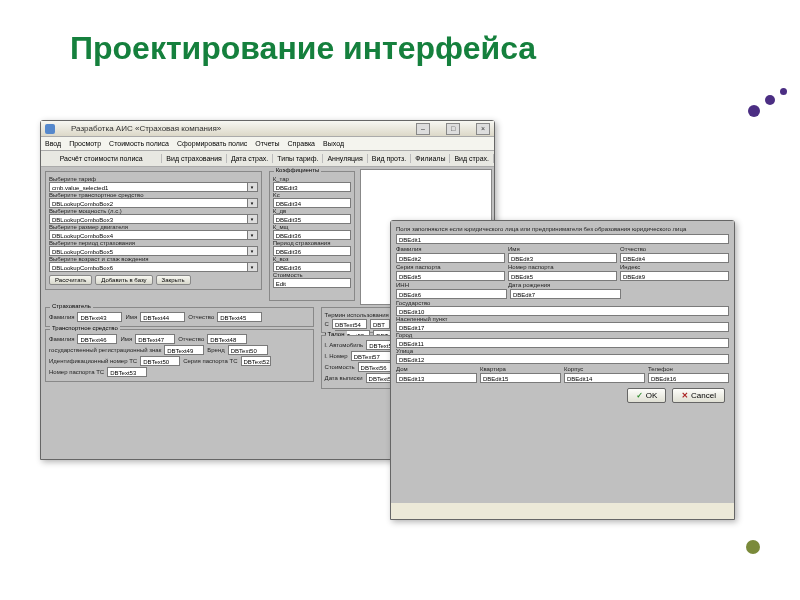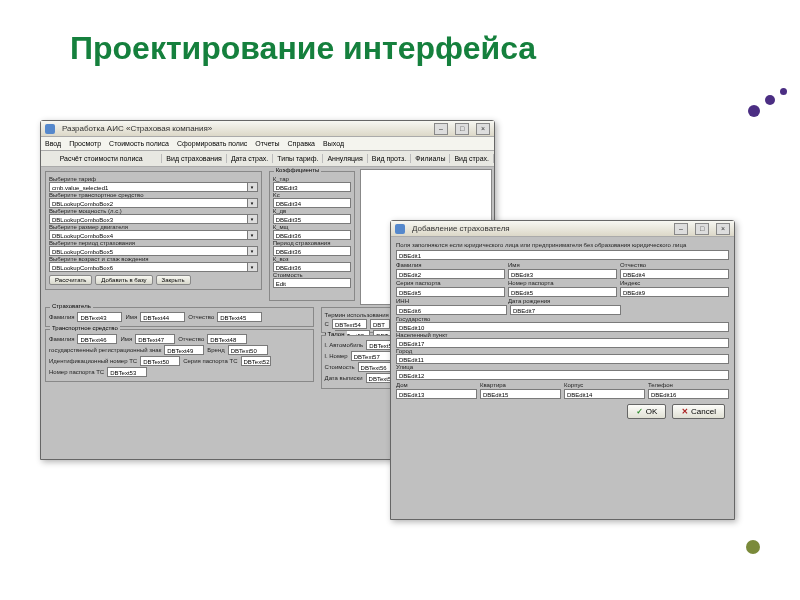--- a/index.html
+++ b/index.html
@@ -43,21 +43,21 @@
 
   .titlebar {
     height: 16px;
     background: linear-gradient(#f7f7f2, #dcd8c8);
     border-bottom: 1px solid #aaa;
     display: flex;
     align-items: center;
     padding: 0 4px;
     font-size: 8px;
     color: #333;
-    gap: 7px;
+    gap: 16px;
   }
   .titlebar .icon { width: 10px; height: 10px; background: #5588cc; border-radius: 2px; }
   .titlebar .spacer { flex: 1; }
   .titlebar .btn { width: 14px; height: 12px; background: #ddd; border: 1px solid #888; font-size:7px; line-height:10px; text-align:center; }
 
   .menubar {
     height: 14px;
     background: #f4f4ee;
     border-bottom: 1px solid #aaa;
     display: flex;
@@ -319,28 +319,20 @@
               <span class="lbl">Дата выписки</span>
               <div class="field" style="width:40px">DBText59</div>
             </div>
         </div>
       </div>
     </div>
   </div>
 </div>
 
 <div class="window win2">
-  <div class="titlebar">
-    <div class="icon"></div>
-    <span>Добавление страхователя</span>
-    <div class="spacer"></div>
-    <div class="btn">–</div>
-    <div class="btn">□</div>
-    <div class="btn">×</div>
-  </div>
   <div class="content" style="padding:5px">
     <div class="lbl">Поля заполняются если юридического лица или предпринимателя без образования юридического лица</div>
     <div class="field" style="width:100%;margin:2px 0">DBEdit1</div>
 
     <div class="row">
       <div class="col">
           <div class="lbl">Фамилия</div>
         </div>
       <div class="col">
           <div class="lbl">Имя</div>

